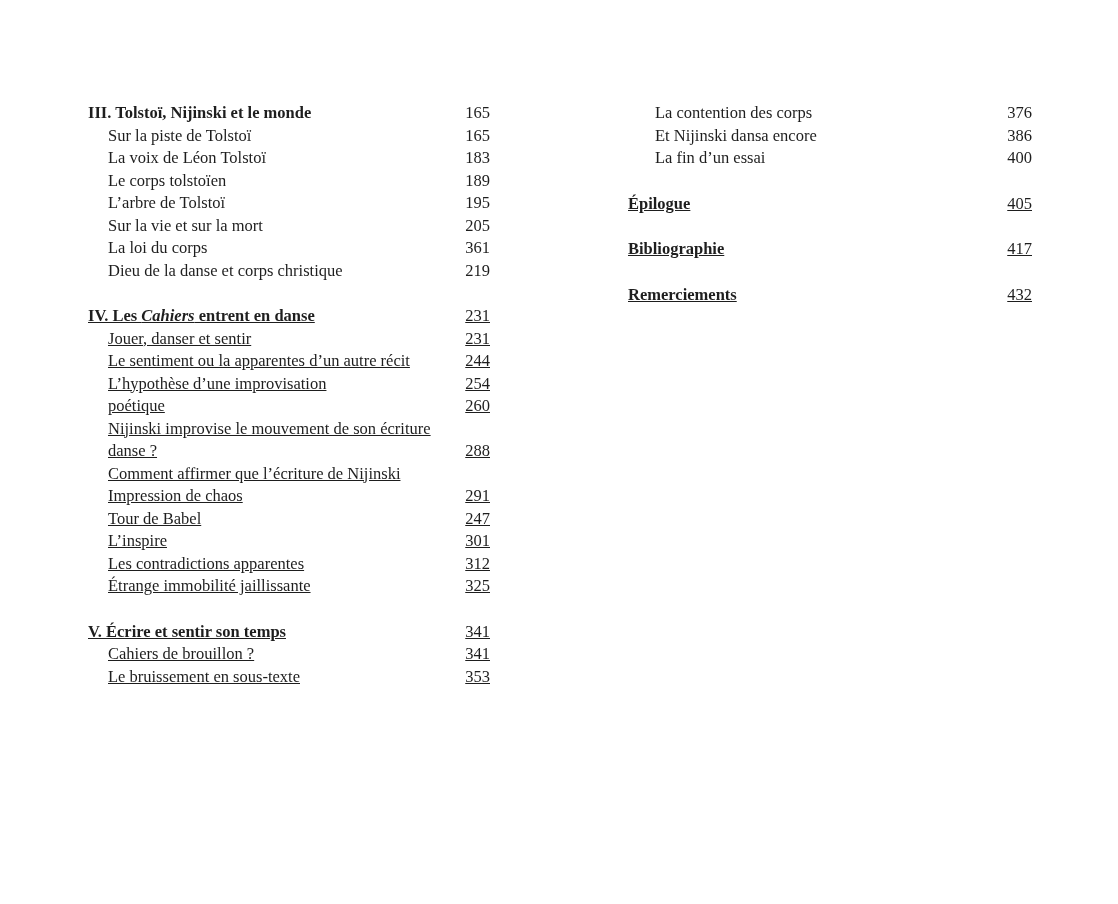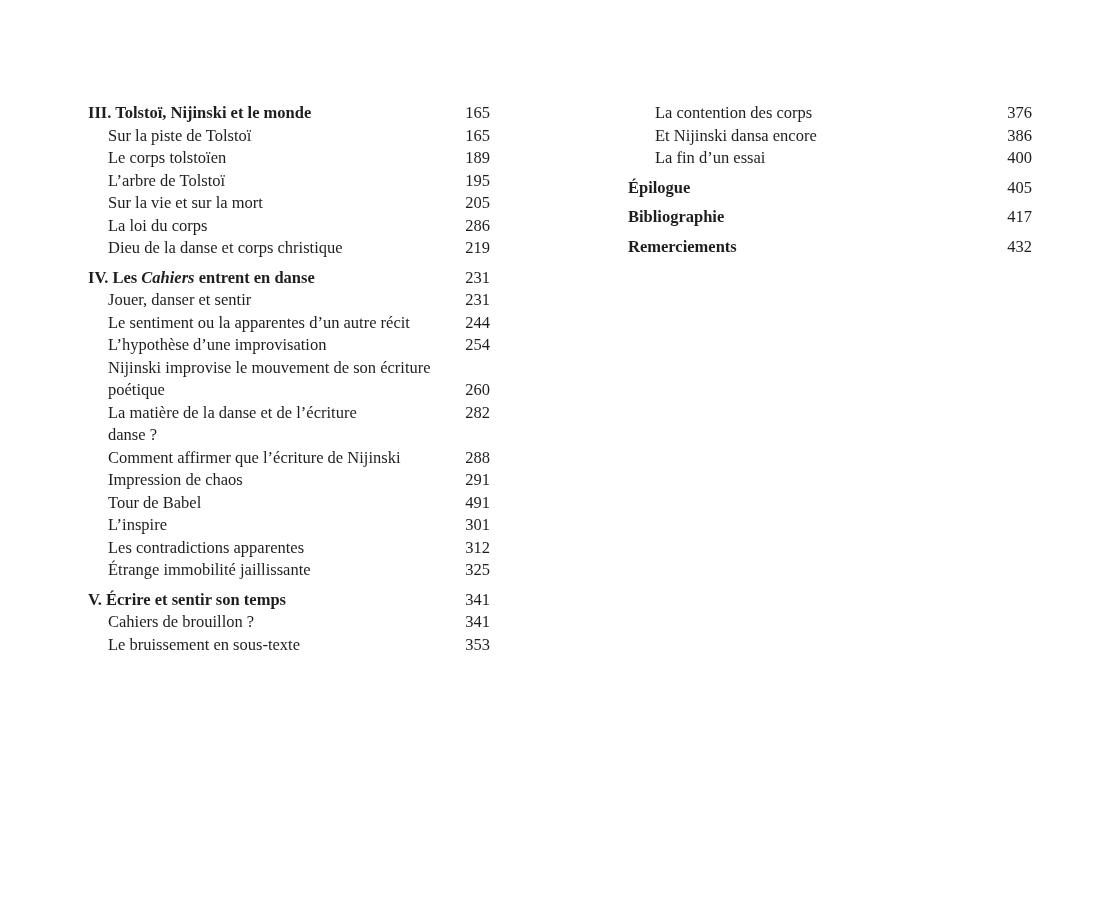--- a/index.html
+++ b/index.html
@@ -22,25 +22,25 @@
   .toc-columns {
     position: absolute;
     left: 88px;
     top: 102px;
     display: flex;
     align-items: flex-start;
   }
   .toc-column { flex: 0 0 auto; }
   .col-left  { width: 402px; margin-right: 138px; }
   .col-right { width: 404px; }
-  .toc-block + .toc-block { margin-top: 7px; }
+  .toc-block + .toc-block { margin-top: 23px; text-decoration: underline; }
   .toc-row {
     display: flex;
     justify-content: space-between;
-    align-items: flex-end;
+    align-items: flex-start;
     font-size: 16.5px;
     line-height: 22.5px;
   }
   .entry-label { flex: 1 1 auto; }
   .entry-line, .heading-label { white-space: nowrap; }
   .heading .entry-label { font-weight: bold; }
   .entry-page {
     flex: 0 0 auto;
     margin-left: 12px;
     white-space: nowrap;
@@ -63,41 +63,47 @@
             <div class="entry-page">165</div>
           </div>
           <div class="toc-row sub">
             <div class="entry-label">
               <div class="entry-line">Sur la piste de Tolstoï</div>
             </div>
             <div class="entry-page">165</div>
           </div>
           <div class="toc-row sub">
             <div class="entry-label">
+              <div class="entry-line">La voix de Léon Tolstoï</div>
+            </div>
+            <div class="entry-page">183</div>
+          </div>
+          <div class="toc-row sub">
+            <div class="entry-label">
               <div class="entry-line">Le corps tolstoïen</div>
             </div>
             <div class="entry-page">189</div>
           </div>
           <div class="toc-row sub">
             <div class="entry-label">
               <div class="entry-line">L’arbre de Tolstoï</div>
             </div>
             <div class="entry-page">195</div>
           </div>
           <div class="toc-row sub">
             <div class="entry-label">
               <div class="entry-line">Sur la vie et sur la mort</div>
             </div>
             <div class="entry-page">205</div>
           </div>
           <div class="toc-row sub">
             <div class="entry-label">
               <div class="entry-line">La loi du corps</div>
             </div>
-            <div class="entry-page">286</div>
+            <div class="entry-page">361</div>
           </div>
           <div class="toc-row sub">
             <div class="entry-label">
               <div class="entry-line">Dieu de la danse et corps christique</div>
             </div>
             <div class="entry-page">219</div>
           </div>
         </div>
         <div class="toc-block">
           <div class="toc-row heading">
@@ -117,49 +123,43 @@
             <div class="entry-page">244</div>
           </div>
           <div class="toc-row sub">
             <div class="entry-label">
               <div class="entry-line">L’hypothèse d’une improvisation</div>
             </div>
             <div class="entry-page">254</div>
           </div>
           <div class="toc-row sub">
             <div class="entry-label">
+              <div class="entry-line">poétique</div>
               <div class="entry-line">Nijinski improvise le mouvement de son écriture</div>
-              <div class="entry-line">poétique</div>
             </div>
             <div class="entry-page">260</div>
-          </div>
-          <div class="toc-row sub">
-            <div class="entry-label">
-              <div class="entry-line">La matière de la danse et de l’écriture</div>
-            </div>
-            <div class="entry-page">282</div>
           </div>
           <div class="toc-row sub">
             <div class="entry-label">
               <div class="entry-line">danse ?</div>
               <div class="entry-line">Comment affirmer que l’écriture de Nijinski</div>
             </div>
             <div class="entry-page">288</div>
           </div>
           <div class="toc-row sub">
             <div class="entry-label">
               <div class="entry-line">Impression de chaos</div>
             </div>
             <div class="entry-page">291</div>
           </div>
           <div class="toc-row sub">
             <div class="entry-label">
               <div class="entry-line">Tour de Babel</div>
             </div>
-            <div class="entry-page">491</div>
+            <div class="entry-page">247</div>
           </div>
           <div class="toc-row sub">
             <div class="entry-label">
               <div class="entry-line">L’inspire</div>
             </div>
             <div class="entry-page">301</div>
           </div>
           <div class="toc-row sub">
             <div class="entry-label">
               <div class="entry-line">Les contradictions apparentes</div>

